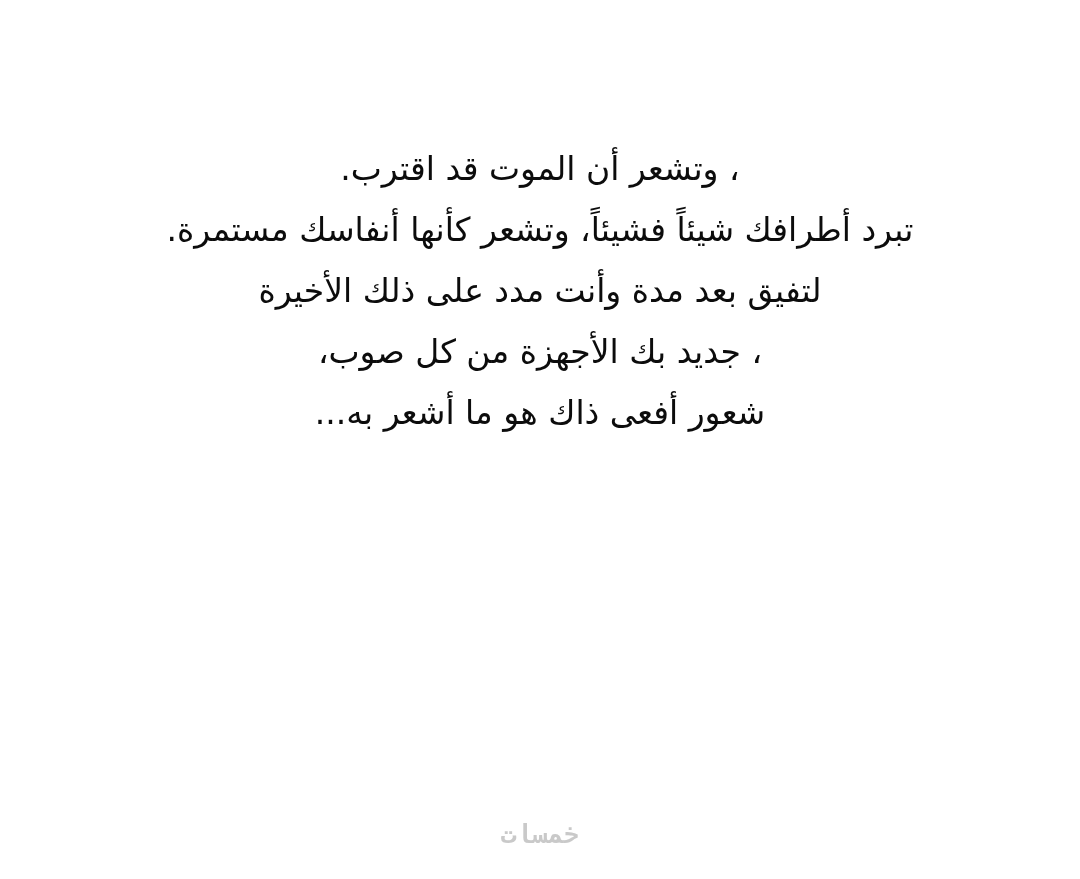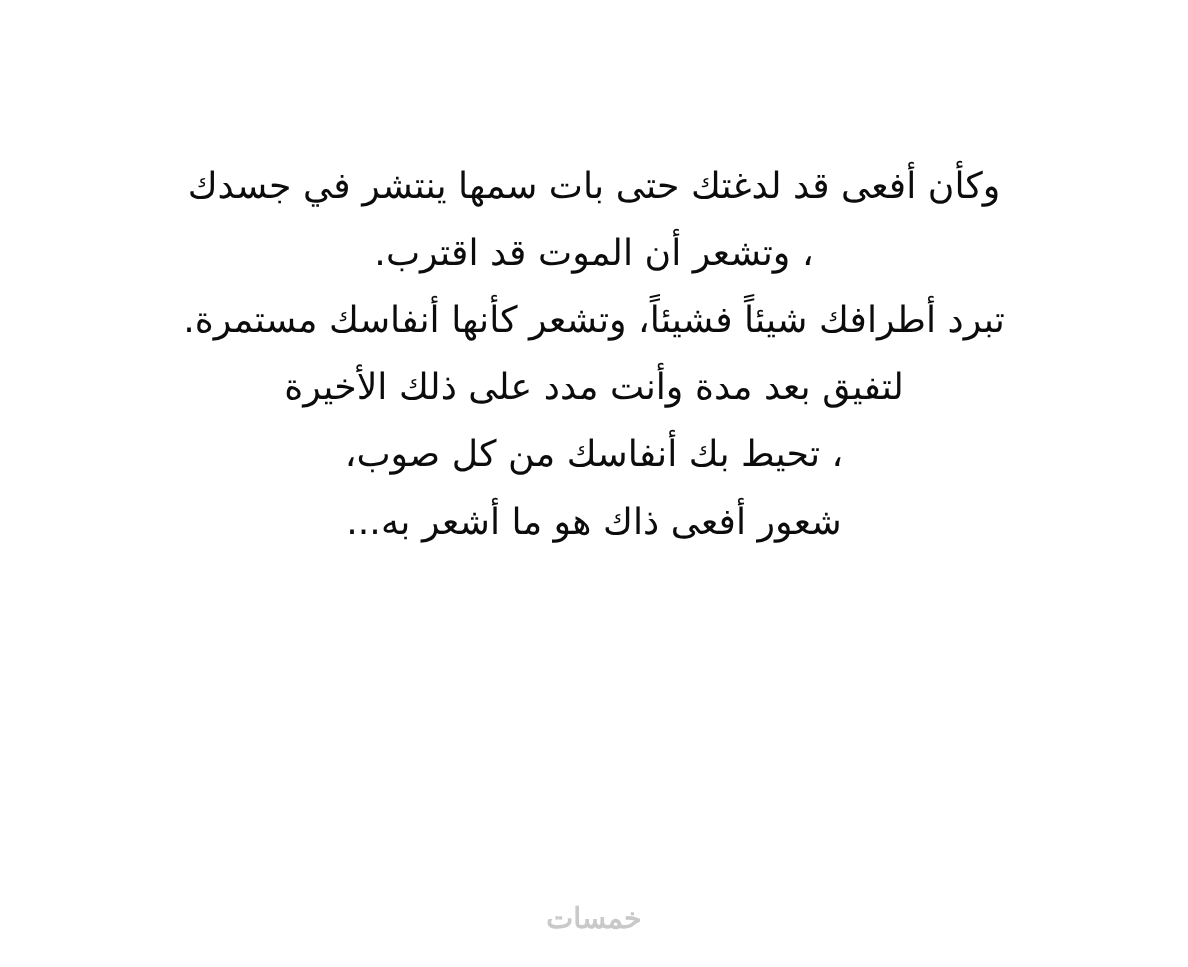--- a/index.html
+++ b/index.html
@@ -49,38 +49,37 @@
     unicode-bidi: isolate;
   }
 
   .watermark {
     position: absolute;
     left: 0;
     right: 0;
     bottom: 28px;
     text-align: center;
     color: #c9c9c9;
-    font-family: Liberation Sans, sans-serif;
+    font-family: Liberation Mono, monospace;
     font-size: 26px;
     font-weight: 700;
     letter-spacing: 1px;
     direction: rtl;
     unicode-bidi: isolate;
     user-select: none;
   }
 </style>
 </head>
 <body>
 
 <div class="page">
 
   <div class="text-block">
-    <span class="text-line">وكأن أفعى قد لدغتك حتى بات سمها ينتشر في جسدك</span>
     <span class="text-line">، وتشعر أن الموت قد اقترب.</span>
     <span class="text-line">تبرد أطرافك شيئاً فشيئاً، وتشعر كأنها أنفاسك مستمرة.</span>
     <span class="text-line">لتفيق بعد مدة وأنت مدد على ذلك الأخيرة</span>
-    <span class="text-line">، تحيط بك أنفاسك من كل صوب،</span>
+    <span class="text-line">، جديد بك الأجهزة من كل صوب،</span>
     <span class="text-line">شعور أفعى ذاك هو ما أشعر به...</span>
   </div>
 
   <div class="watermark">خمسات</div>
 
 </div>
 
 </body></html>

